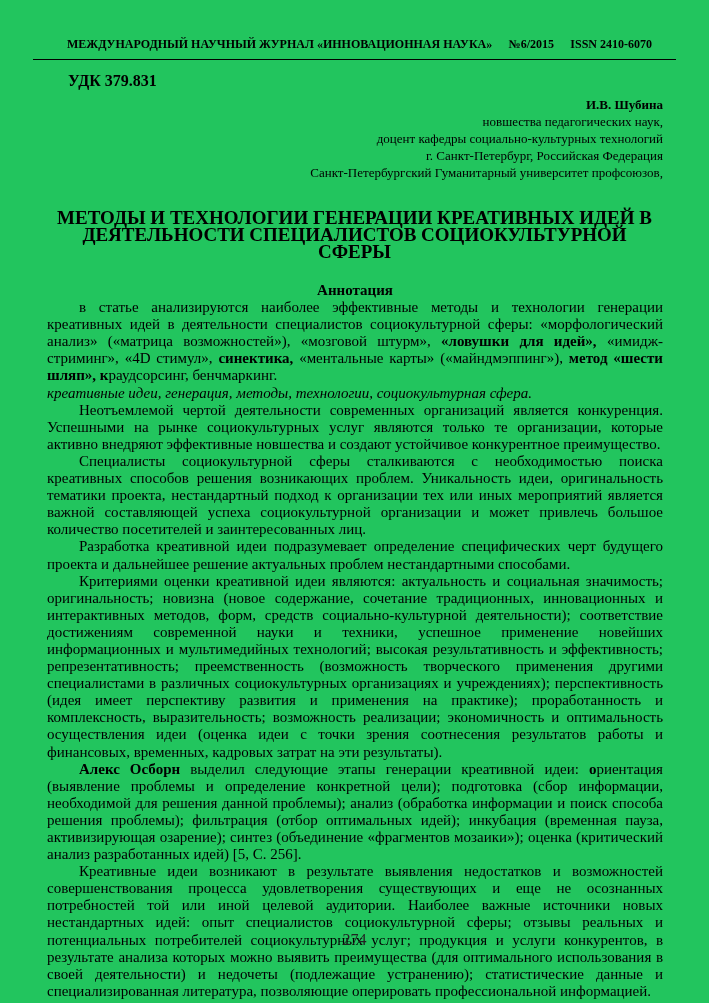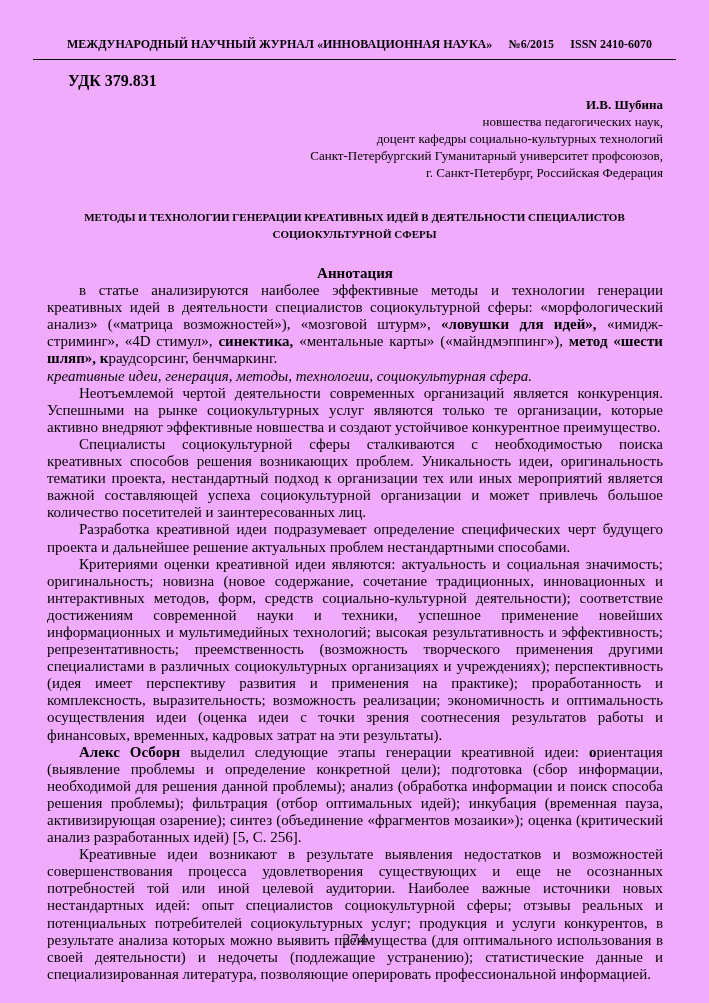--- a/index.html
+++ b/index.html
@@ -6,21 +6,21 @@
   body {
     width: 709px; height: 1003px;
     background: #ffffff;
     font-family: "Liberation Serif", "DejaVu Serif", serif;
     color: #000;
     -webkit-font-smoothing: antialiased;
   }
   .page {
     position: relative;
     width: 709px; height: 1003px;
-    background: #f0abfc;
+    background: #22c55e;
     overflow: hidden;
   }
   .header-row {
     display: flex;
     justify-content: space-between;
     align-items: baseline;
     margin: 37px 47px 0 47px;
     padding: 0 10px 0 20px;
     font-weight: bold;
     font-size: 12px;
@@ -43,21 +43,21 @@
     text-align: right;
     font-size: 13px;
     line-height: 17px;
   }
   .author-name { font-weight: bold; }
   .article-title {
     margin: 28px auto 0 auto;
     max-width: 600px;
     text-align: center;
     font-weight: bold;
-    font-size: 11px;
+    font-size: 19px;
     line-height: 17px;
   }
   .article-body {
     margin: 22px 46px 0 47px;
     font-size: 15px;
     line-height: 17.1px;
   }
   .block-heading { text-align: center; font-weight: bold; }
   .block-center  { text-align: left; font-style: italic; }
   .block-para    { text-align: justify; text-indent: 32px; }
@@ -84,22 +84,22 @@
 
   <div class="header-rule"></div>
 
   <div class="udc">УДК 379.831</div>
 
   <div class="author-block">
     <div class="author-name">И.В. Шубина</div>
     <div id="author-lines">
         <div>новшества педагогических наук,</div>
         <div>доцент кафедры социально-культурных технологий</div>
+        <div>г. Санкт-Петербург, Российская Федерация</div>
         <div>Санкт-Петербургский Гуманитарный университет профсоюзов,</div>
-        <div>г. Санкт-Петербург, Российская Федерация</div>
       </div>
   </div>
 
   <div class="article-title">МЕТОДЫ И ТЕХНОЛОГИИ ГЕНЕРАЦИИ КРЕАТИВНЫХ ИДЕЙ В ДЕЯТЕЛЬНОСТИ СПЕЦИАЛИСТОВ СОЦИОКУЛЬТУРНОЙ СФЕРЫ</div>
 
   <div class="article-body" id="article-body">
       <div class="block-heading"><span class="bold">Аннотация</span></div>
       <div class="block-para"><span>в статье анализируются наиболее эффективные методы и технологии генерации креативных идей в деятельности специалистов социокультурной сферы: «морфологический анализ» («матрица возможностей»), «мозговой штурм», </span><span class="bold">«ловушки для идей»,</span><span> «имидж-стриминг», «4D стимул», </span><span class="bold">синектика,</span><span> «ментальные карты» («майндмэппинг»), </span><span class="bold">метод «шести шляп», к</span><span>раудсорсинг, бенчмаркинг.</span></div>
       <div class="block-center"><span>креативные идеи, генерация, методы, технологии, социокультурная сфера.</span></div>
       <div class="block-para"><span>Неотъемлемой чертой деятельности современных организаций является конкуренция. Успешными на рынке социокультурных услуг являются только те организации, которые активно внедряют эффективные новшества и создают устойчивое конкурентное преимущество.</span></div>

